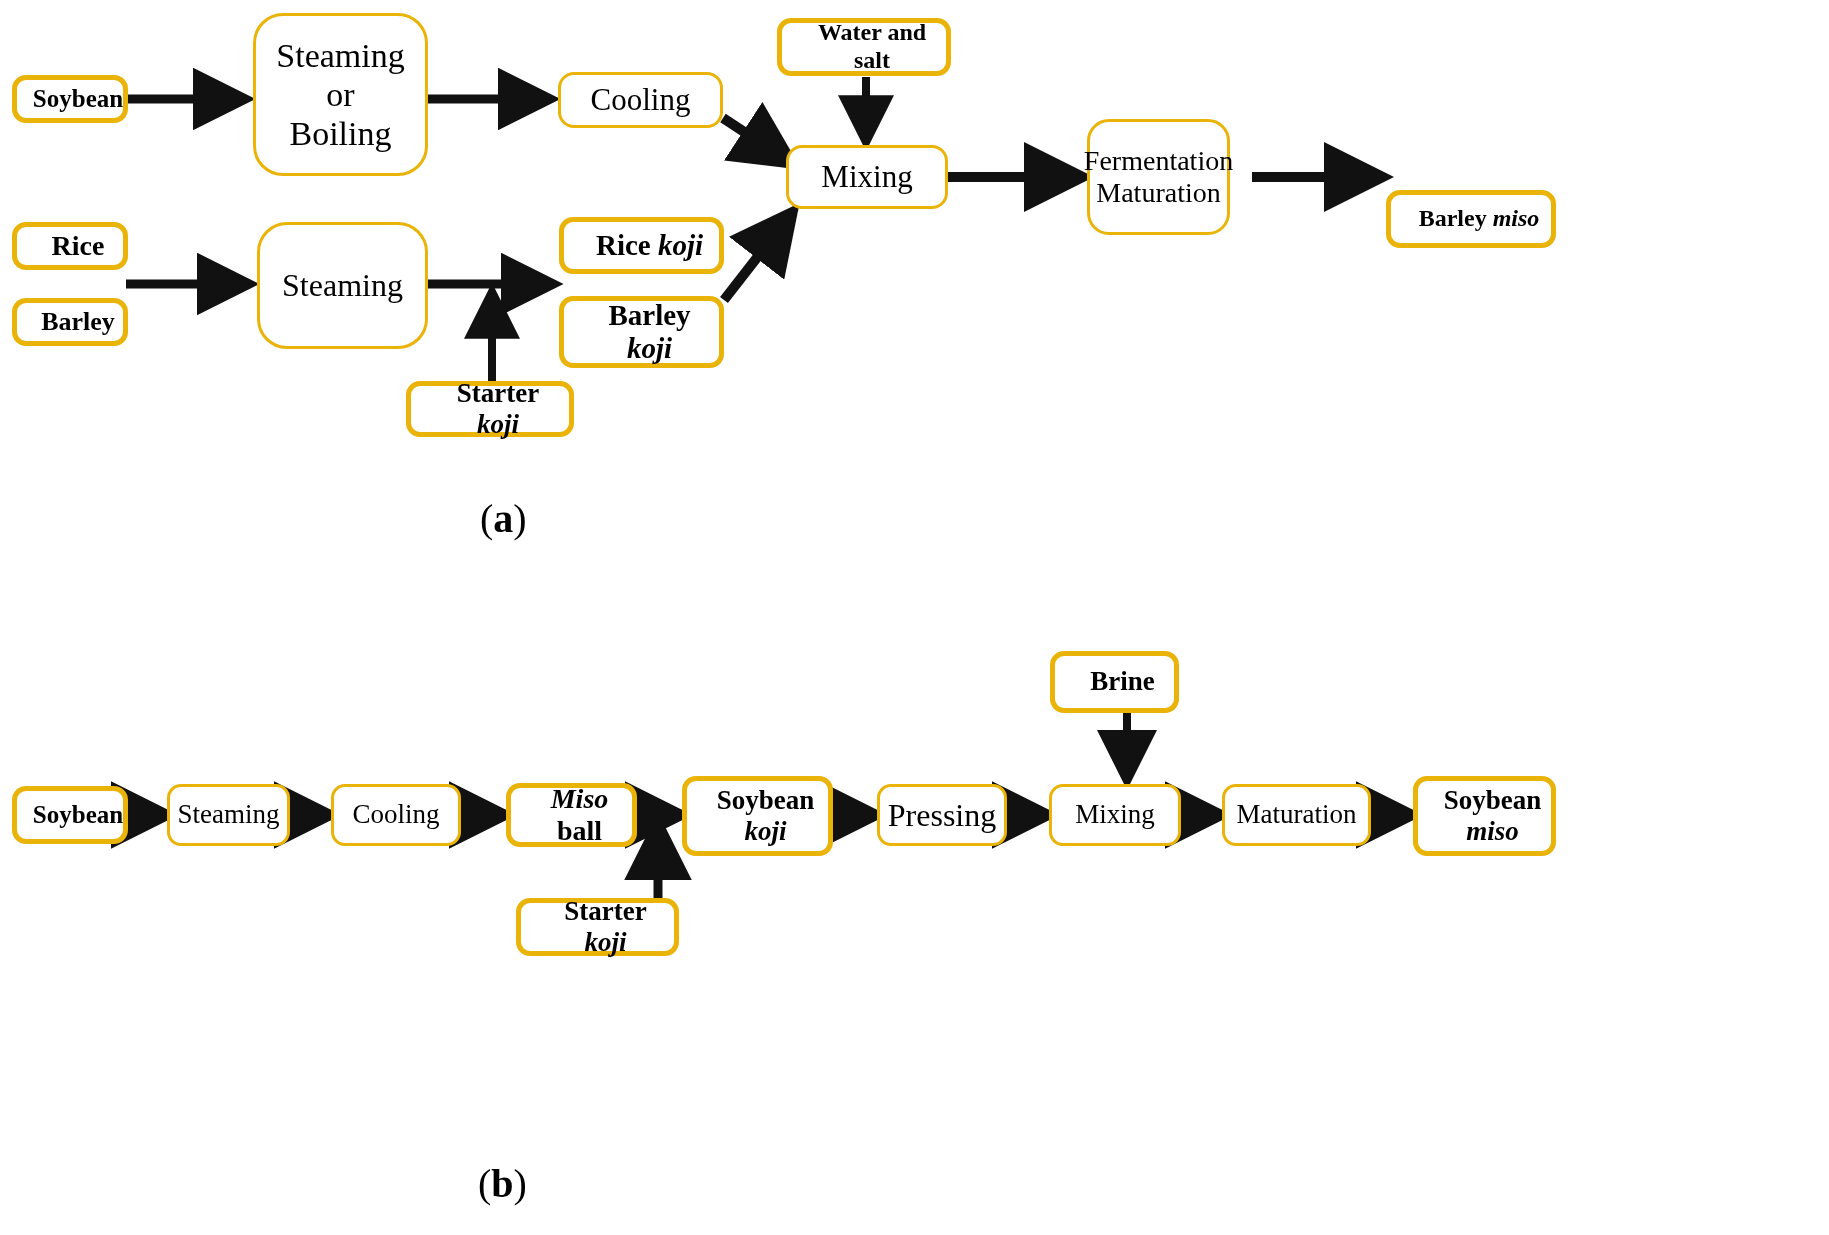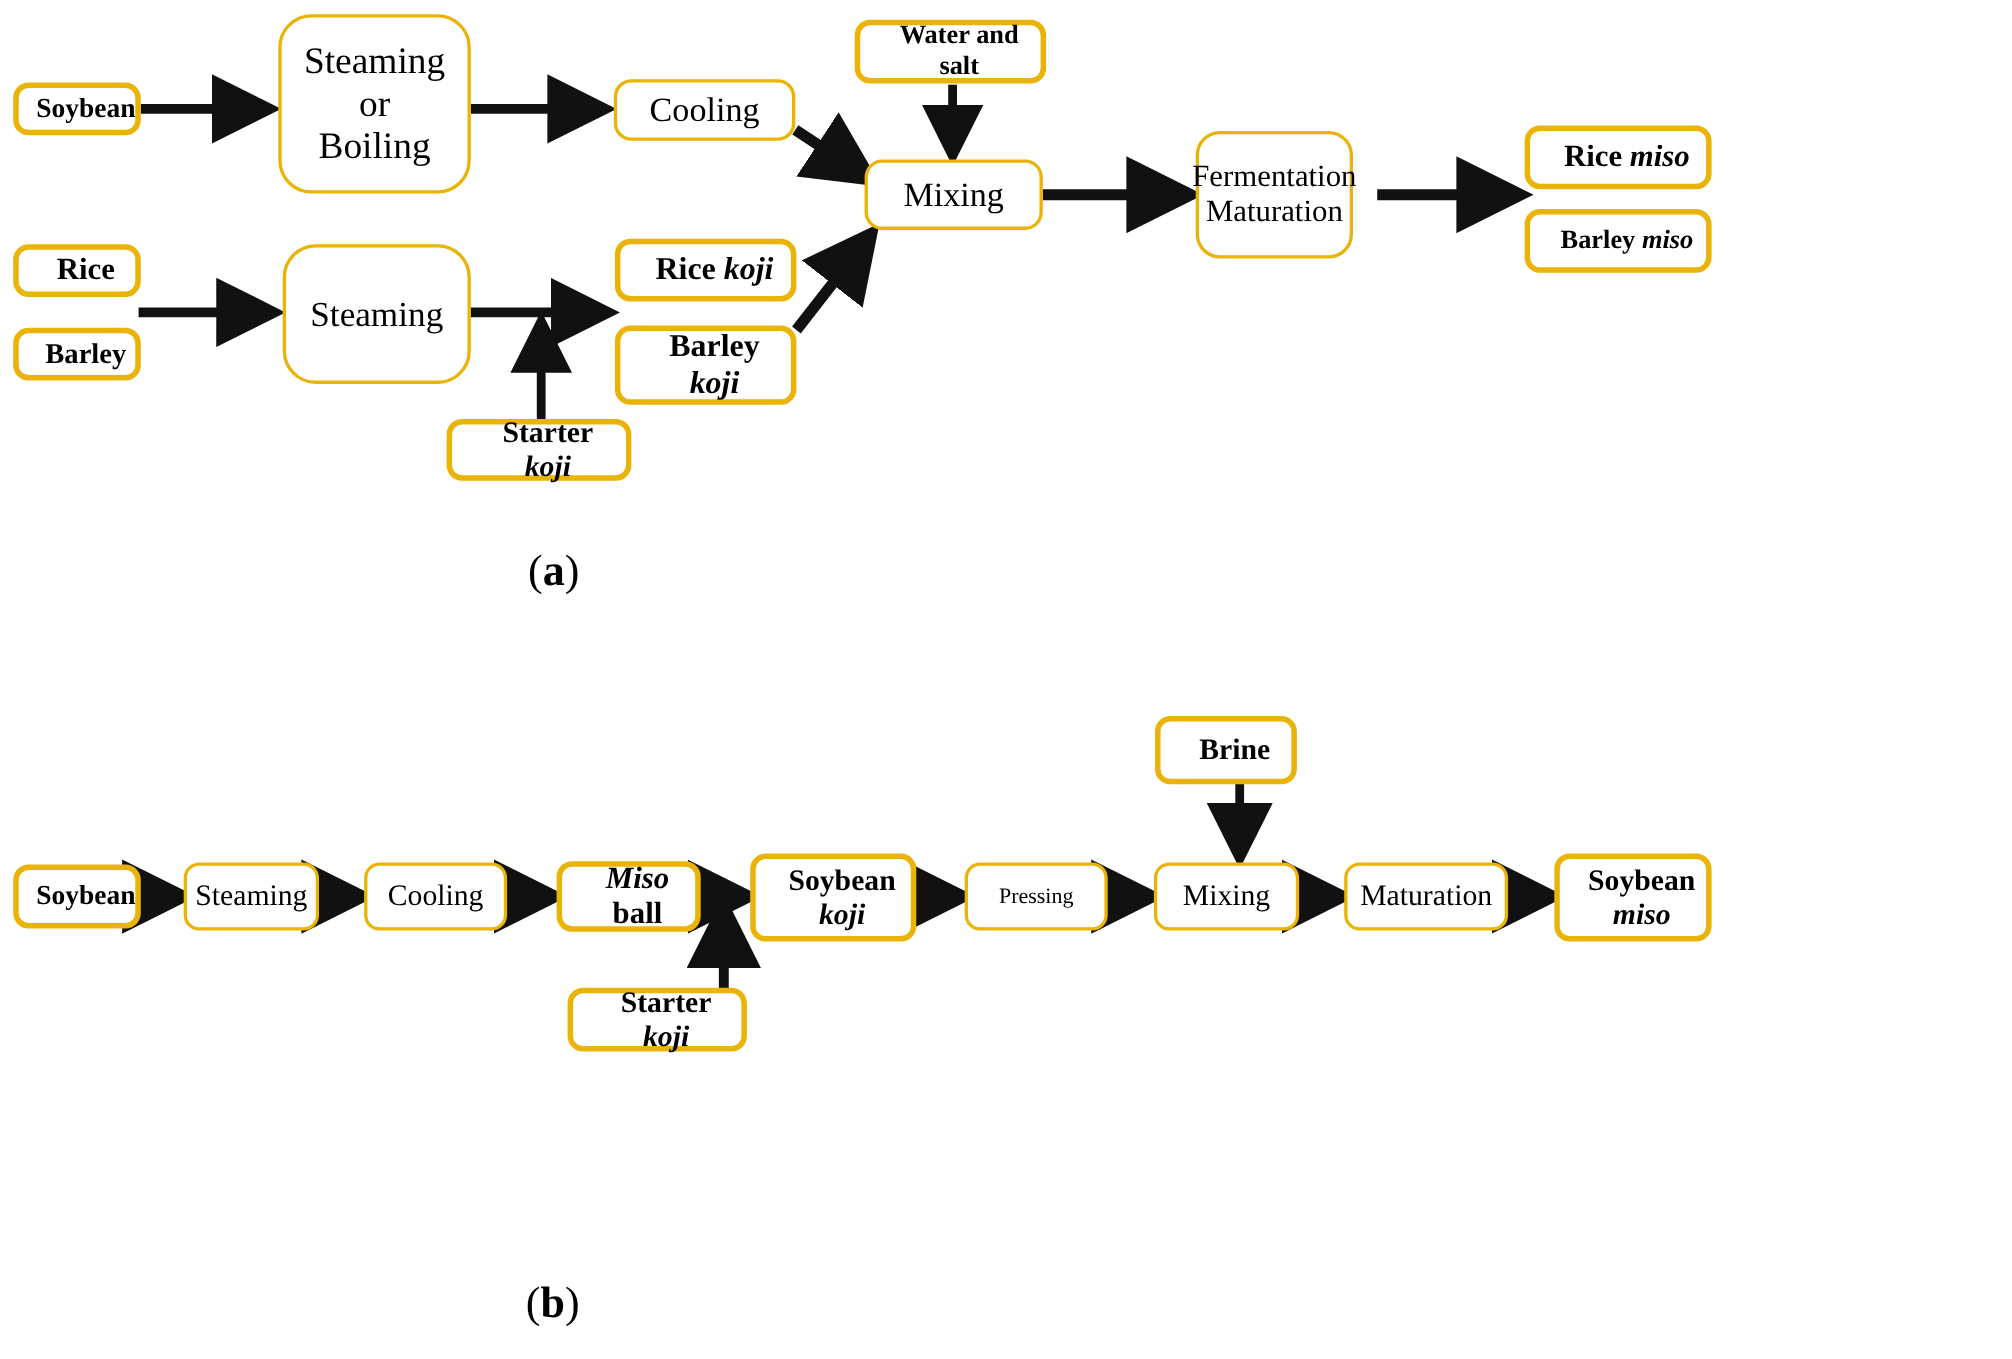--- a/index.html
+++ b/index.html
@@ -138,23 +138,20 @@
 
   <div class="node thin" style="left:786px; top:145px; width:162px; height:64px; font-size:31px; border-radius:16px;">
     <span class="lbl">Mixing</span>
   </div>
 
   <div class="node thin" style="left:1087px; top:119px; width:143px; height:116px; font-size:28px; border-radius:22px;">
     <span class="lbl">Fermentation
 Maturation</span>
   </div>
 
-  <div class="node thick" style="left:1386px; top:114px; width:170px; height:58px; font-size:28px;">
-    <span class="lbl"><span>Rice </span><em>miso</em></span>
-  </div>
 
   <div class="node thick" style="left:1386px; top:190px; width:170px; height:58px; font-size:24px;">
     <span class="lbl"><span>Barley </span><em>miso</em></span>
   </div>
 
   <div class="node thick" style="left:12px; top:222px; width:116px; height:48px; font-size:28px;">
     <span class="lbl">Rice</span>
   </div>
 
   <div class="node thick" style="left:12px; top:298px; width:116px; height:48px; font-size:26px;">
@@ -194,21 +191,21 @@
   </div>
 
   <div class="node thick" style="left:506px; top:783px; width:131px; height:64px; font-size:28px;">
     <span class="lbl"><em>Miso</em><span> ball</span></span>
   </div>
 
   <div class="node thick" style="left:682px; top:776px; width:151px; height:80px; font-size:27px;">
     <span class="lbl ital-second"><span style="font-style:normal;">Soybean</span><br><em>koji</em></span>
   </div>
 
-  <div class="node thin" style="left:877px; top:784px; width:130px; height:62px; font-size:20px;">
+  <div class="node thin" style="left:877px; top:784px; width:130px; height:62px; font-size:32px;">
     <span class="lbl">Pressing</span>
   </div>
 
   <div class="node thin" style="left:1049px; top:784px; width:132px; height:62px; font-size:27px;">
     <span class="lbl">Mixing</span>
   </div>
 
   <div class="node thin" style="left:1222px; top:784px; width:149px; height:62px; font-size:27px;">
     <span class="lbl">Maturation</span>
   </div>

